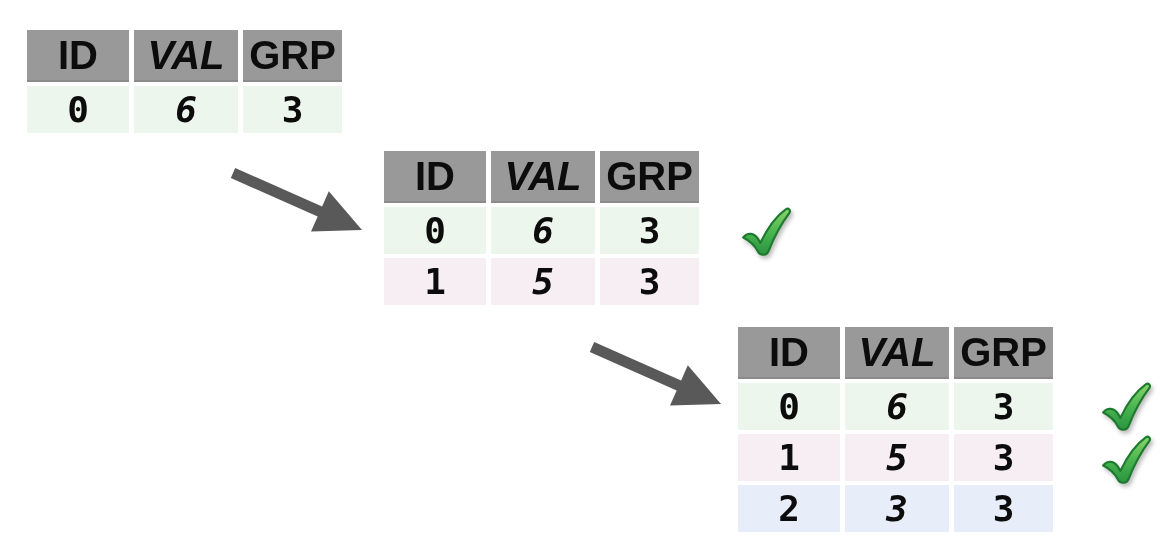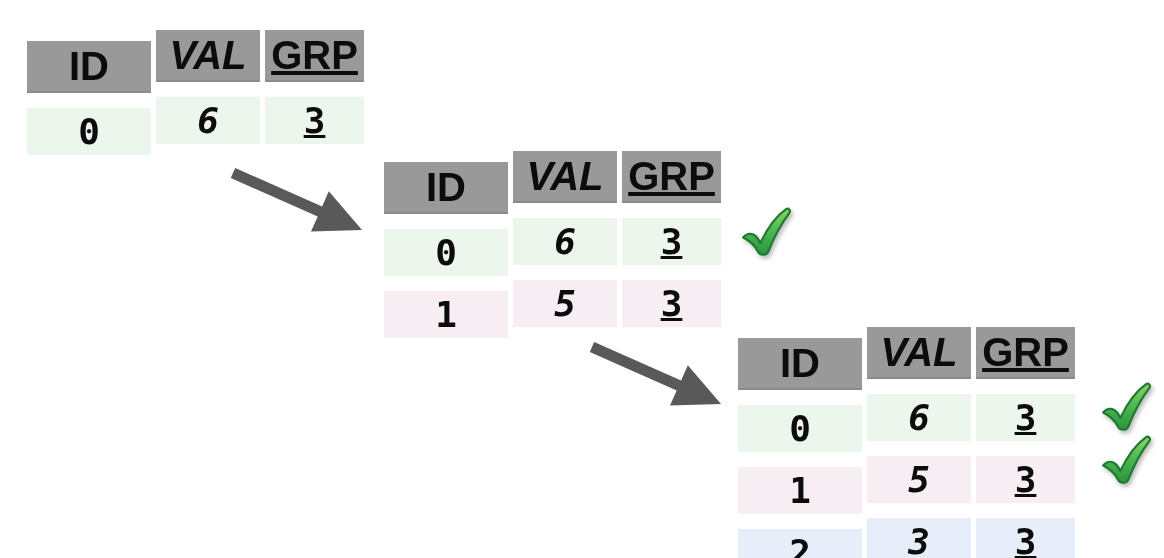--- a/index.html
+++ b/index.html
@@ -25,23 +25,23 @@
     color: #0c0c0c;
   }
   .td {
     height: 47px;
     display: flex; align-items: center; justify-content: center;
     font-family: "DejaVu Sans Mono", monospace;
     font-weight: bold;
     font-size: 36px;
     color: #0c0c0c;
   }
-  .col-id  { width: 124px; margin-top: 11px; }
+  .col-id  { width: 102px; }
   .col-val { width: 104px; font-style: italic; }
-  .col-grp { width: 99px; text-decoration: underline; }
+  .col-grp { width: 99px; }
   .tone-green .td { background: var(--row-green, #edf6ec); }
   .tone-pink  .td { background: var(--row-pink,  #f7eef4); }
   .tone-blue  .td { background: var(--row-blue,  #e7eef9); }
 
   .overlay { position: absolute; left: 0; top: 0; pointer-events: none; }
   .arrow { fill: var(--arrow-gray, #595959); }
 
   .check {
     position: absolute;
     width: 58px; height: 58px;

